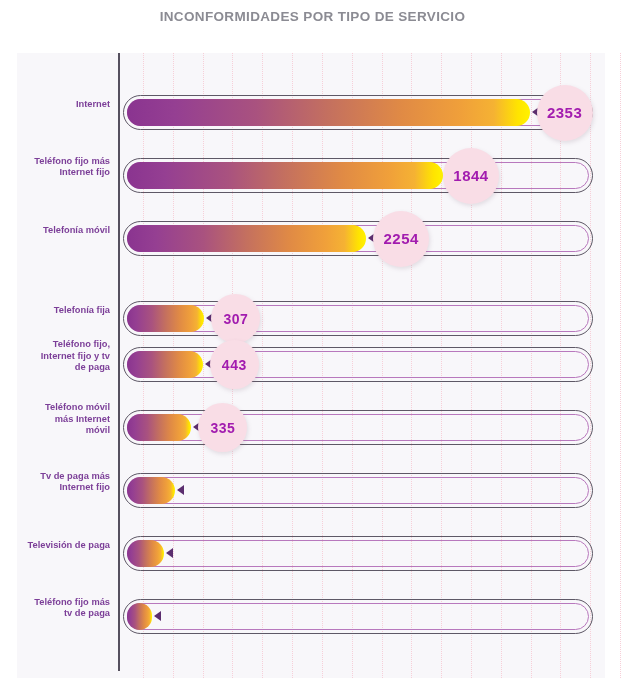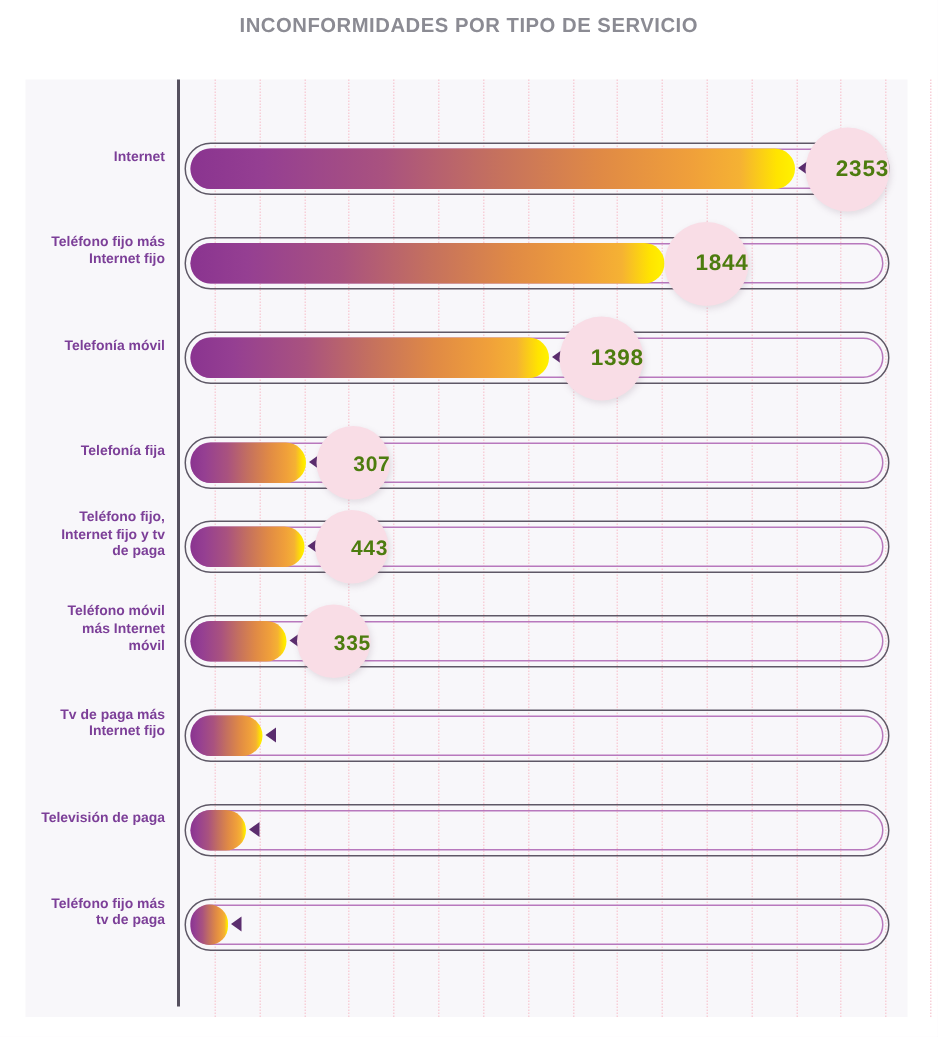--- a/index.html
+++ b/index.html
@@ -122,22 +122,22 @@
   }
 
   
   .badge {
     position: absolute;
     border-radius: 50%;
     background: #f9dde6;
     box-shadow: 1px 2px 4px rgba(120, 90, 110, 0.17);
     display: flex;
     align-items: center;
-    justify-content: flex-end;
-    color: #4d7c0f;
+    justify-content: center;
+    color: #a21caf;
     font-weight: bold;
     font-family: "Liberation Sans", sans-serif;
   }
   .badge-text { letter-spacing: 0.5px; }
 
   
   .marker {
     position: absolute;
     width: 0;
     height: 0;
@@ -200,24 +200,24 @@
         </div>
       </div>
       <div class="row" style="top: 154px;">
         <div class="row-label" style="top: 17.5px;">Telefonía móvil</div>
         <div class="track-outer">
           <div class="track-inner"></div>
         </div>
         <div class="fill" style="width: 239.213px;"></div>
         <div class="marker" style="left: 351.213px; top: 26px;"></div>
         <div class="badge" style="width: 56px; height: 56px; left: 356.213px; top: 3.5px; font-size: 15px;">
-          <span class="badge-text">1398</span>
-        </div>
-      </div>
-      <div class="row" style="top: 224px;">
+          <span class="badge-text">2254</span>
+        </div>
+      </div>
+      <div class="row" style="top: 234px;">
         <div class="row-label" style="top: 17.5px;">Telefonía fija</div>
         <div class="track-outer">
           <div class="track-inner"></div>
         </div>
         <div class="fill" style="width: 77.3422px;"></div>
         <div class="marker" style="left: 189.342px; top: 26px;"></div>
         <div class="badge" style="width: 49px; height: 49px; left: 194.342px; top: 7px; font-size: 14px;">
           <span class="badge-text">307</span>
         </div>
       </div>

